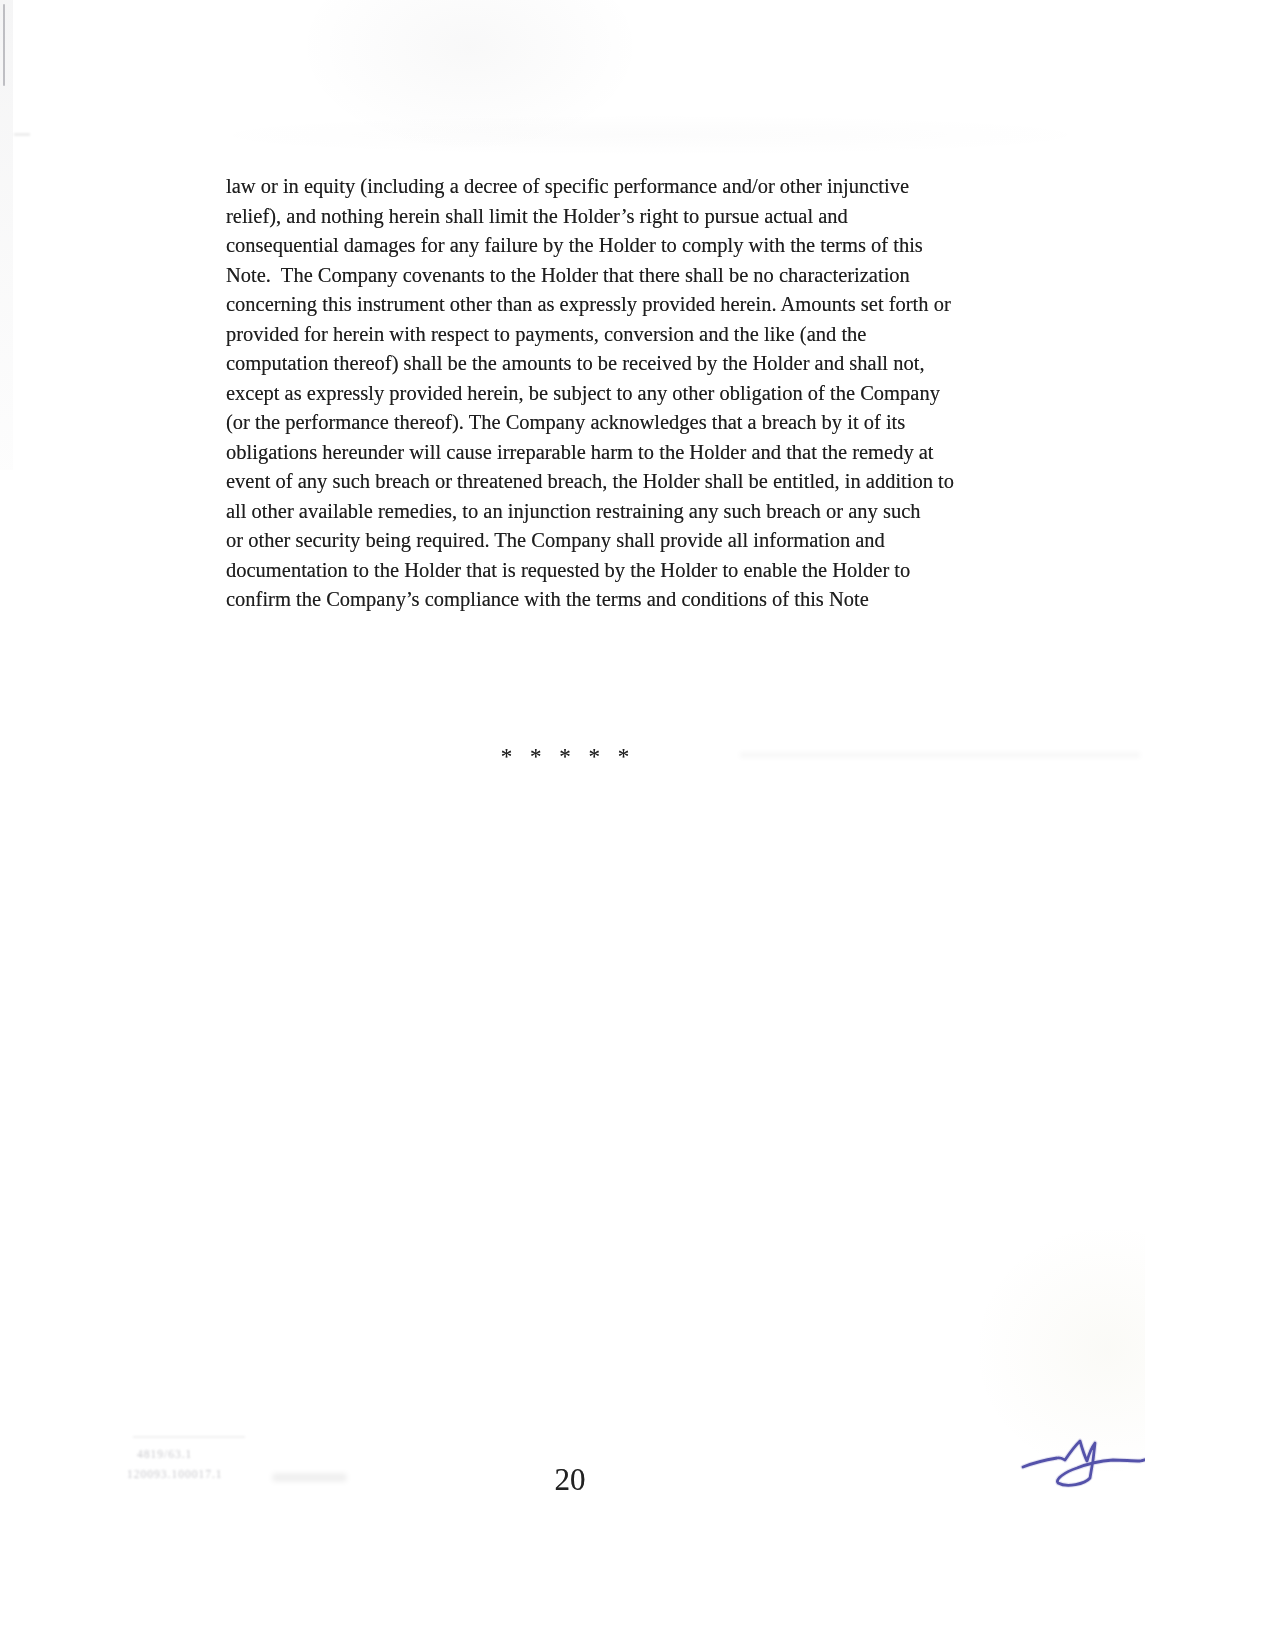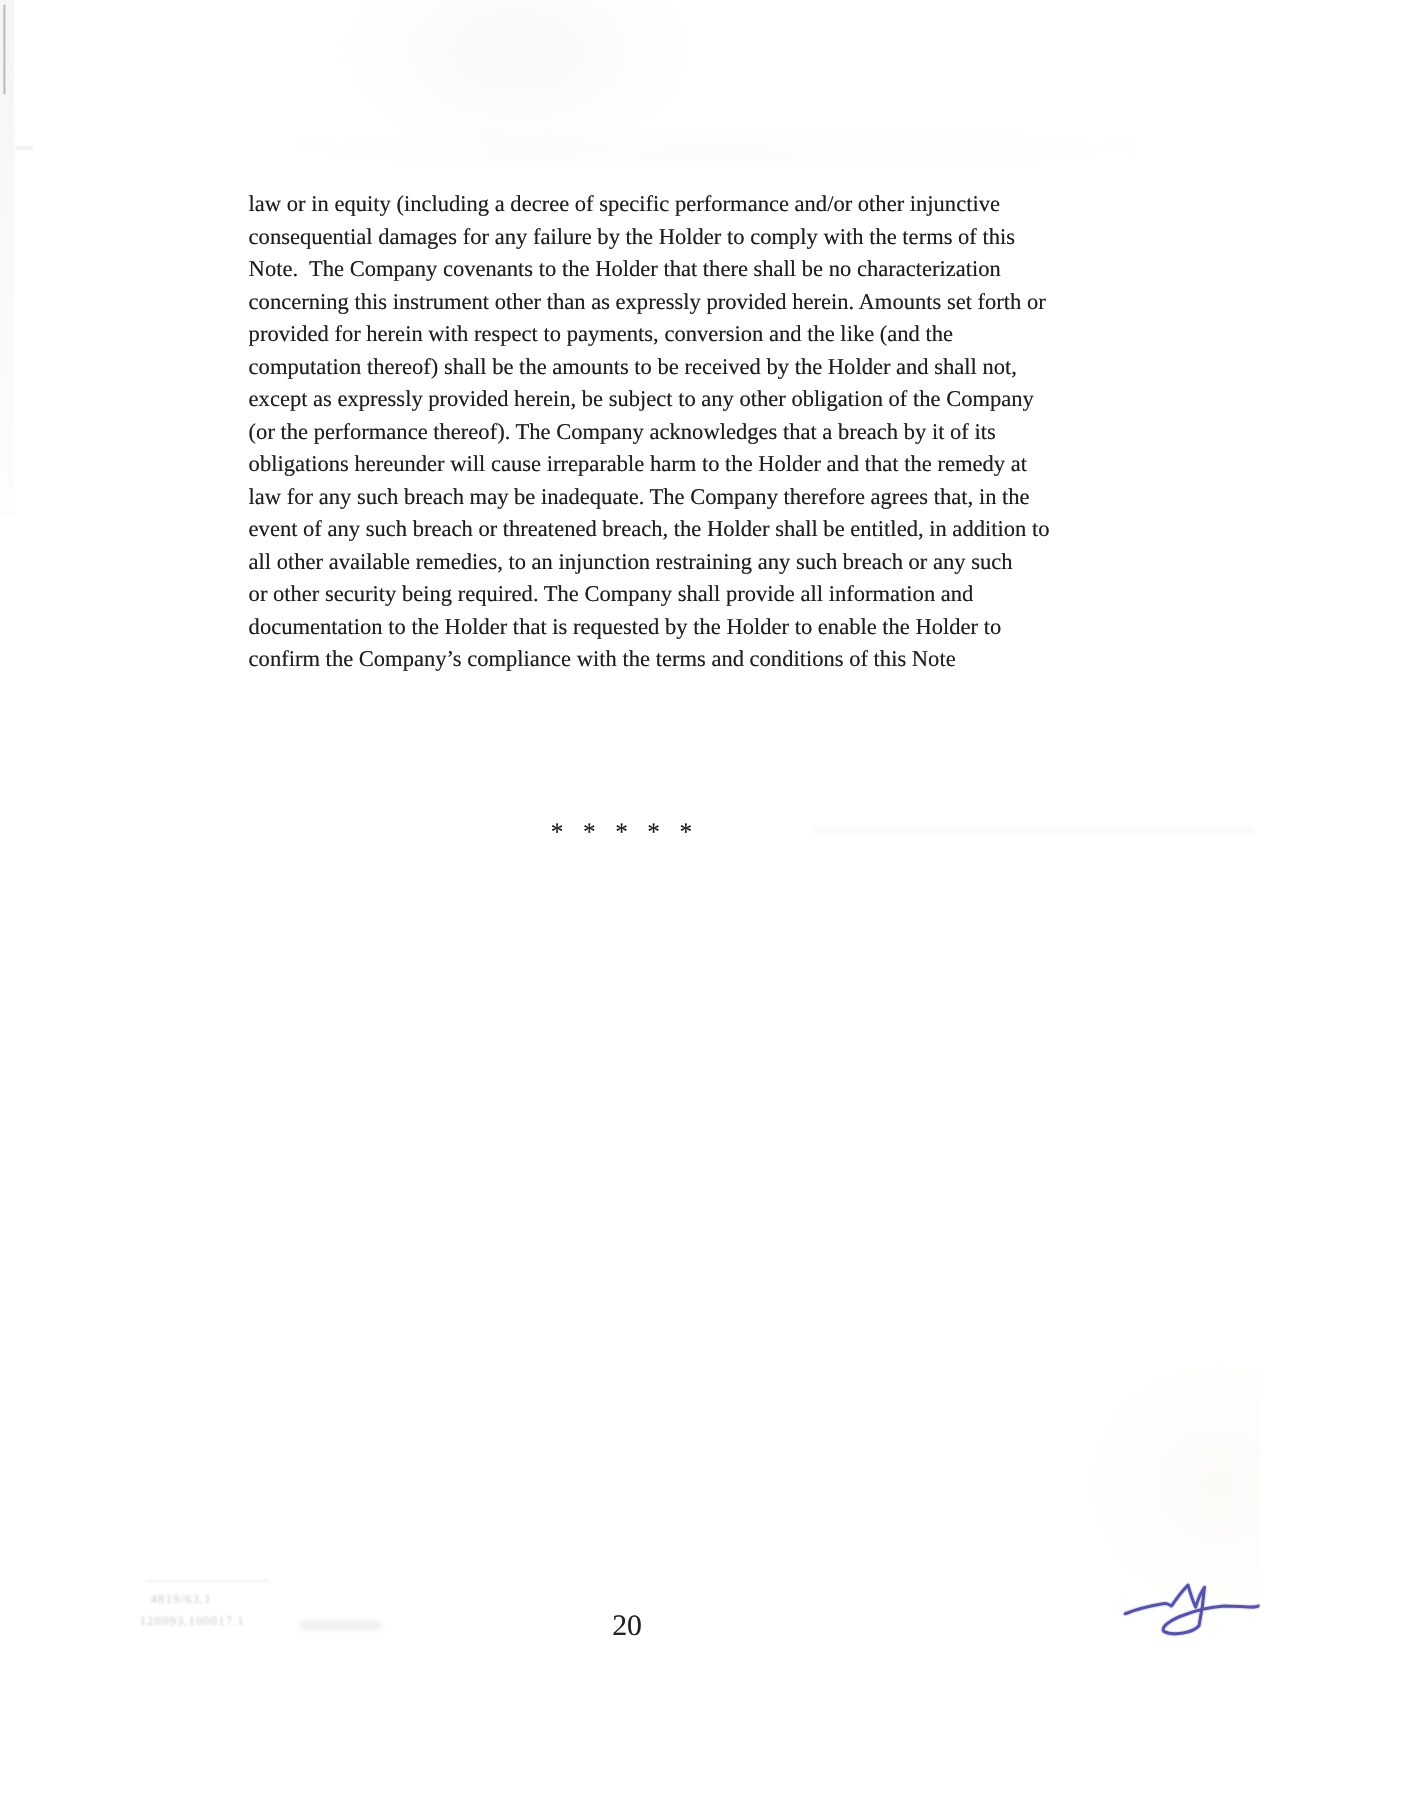--- a/index.html
+++ b/index.html
@@ -84,21 +84,21 @@
     word-spacing: 12px;
     color: #1e1e1e;
     text-shadow: 0 0 0.5px rgba(20,20,20,0.5);
   }
 
   
   .page-number {
     position: absolute;
     left: 0; right: 5px; top: 1462px;
     text-align: center;
-    font-size: 27px;
+    font-size: 31px;
     color: #222222;
     text-shadow: 0 0 0.5px rgba(20,20,20,0.5);
   }
   .doc-id {
     position: absolute;
     color: #9a9aa2;
     opacity: 0.55;
     filter: blur(1px);
     font-size: 11.5px;
     letter-spacing: 1px;
@@ -126,29 +126,29 @@
   <div class="artifact edge-dash"></div>
   <div class="artifact top-blotch"></div>
   <div class="artifact top-band"></div>
   <div class="artifact sep-streak"></div>
   <div class="artifact br-blob"></div>
   <div class="artifact footer-line-smudge"></div>
   <div class="artifact footer-dot-smudge"></div>
 
   <div class="body-text">
     <div class="line">law or in equity (including a decree of specific performance and/or other injunctive</div>
+    <div class="line">relief), and nothing herein shall limit the Holder’s right to pursue actual and</div>
     <div class="line">consequential damages for any failure by the Holder to comply with the terms of this</div>
     <div class="line">Note.  The Company covenants to the Holder that there shall be no characterization</div>
     <div class="line">concerning this instrument other than as expressly provided herein. Amounts set forth or</div>
     <div class="line">provided for herein with respect to payments, conversion and the like (and the</div>
     <div class="line">computation thereof) shall be the amounts to be received by the Holder and shall not,</div>
     <div class="line">except as expressly provided herein, be subject to any other obligation of the Company</div>
     <div class="line">(or the performance thereof). The Company acknowledges that a breach by it of its</div>
     <div class="line">obligations hereunder will cause irreparable harm to the Holder and that the remedy at</div>
-    <div class="line">law for any such breach may be inadequate. The Company therefore agrees that, in the</div>
     <div class="line">event of any such breach or threatened breach, the Holder shall be entitled, in addition to</div>
     <div class="line">all other available remedies, to an injunction restraining any such breach or any such</div>
     <div class="line">or other security being required. The Company shall provide all information and</div>
     <div class="line">documentation to the Holder that is requested by the Holder to enable the Holder to</div>
     <div class="line">confirm the Company’s compliance with the terms and conditions of this Note</div>
   </div>
 
   <div class="separator">* * * * *</div>
 
   <div class="doc-id l1">4819/63.1</div>

